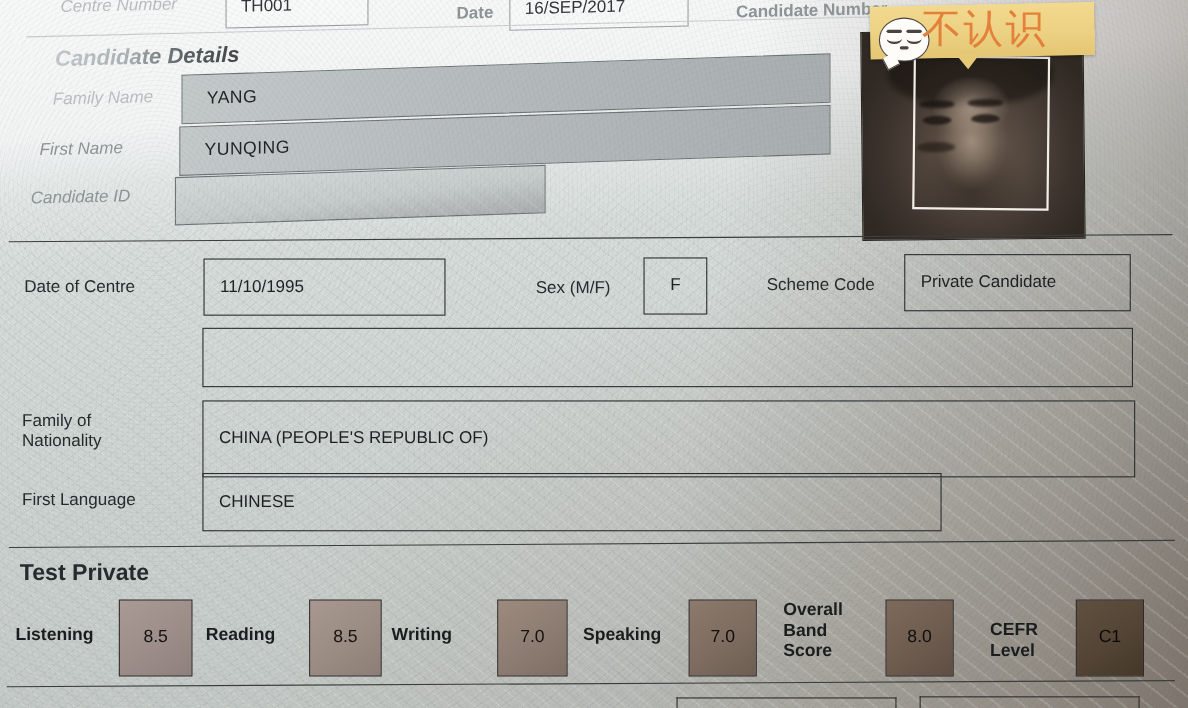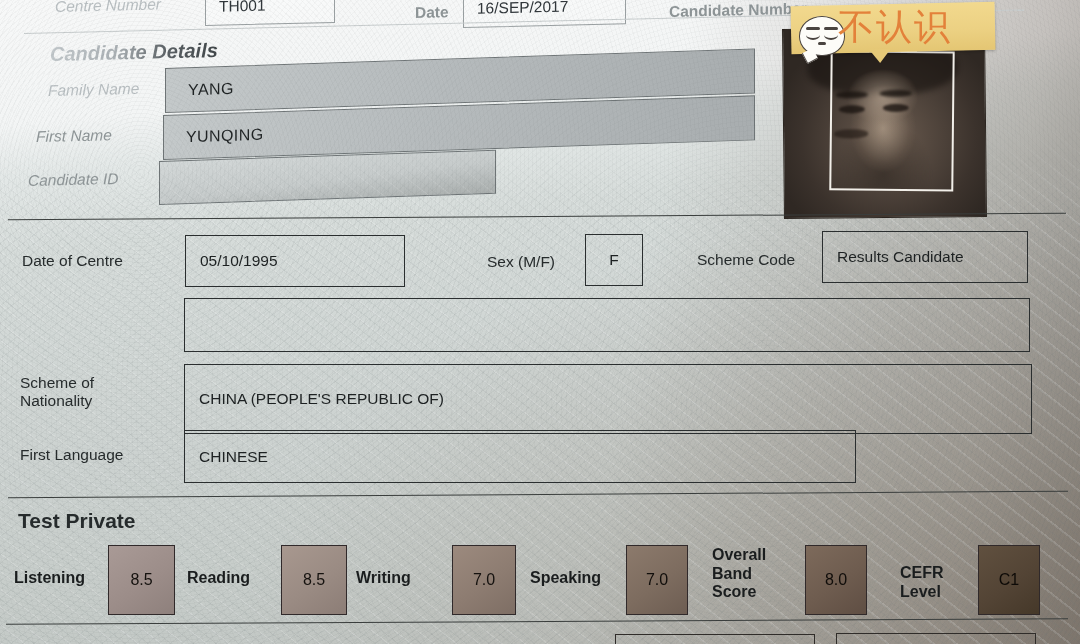--- a/index.html
+++ b/index.html
@@ -189,38 +189,38 @@
     <div class="e r"></div>
     <div class="m"></div>
     <div class="tail"></div>
   </div>
   <div id="stickertext">不认识</div>
 
   <div class="rule" style="left:8px;top:216px;width:1058px;transform:skewY(-.35deg);"></div>
 
   <div class="lbl" style="left:22px;top:252px;">Date of Centre</div>
   <div class="box" style="left:185px;top:235px;width:220px;height:52px;">
-    <span>05/10/1995</span>
+    <span>11/10/1995</span>
   </div>
 
   <div class="lbl" style="left:487px;top:253px;">Sex (M/F)</div>
   <div class="box ctr" style="left:585px;top:234px;width:58px;height:52px;">
     <span>F</span>
   </div>
 
   <div class="lbl" style="left:697px;top:251px;">Scheme Code</div>
   <div class="box" style="left:822px;top:231px;width:206px;height:52px;">
-    <span>Results Candidate</span>
+    <span>Private Candidate</span>
   </div>
 
   <div class="box" style="left:184px;top:298px;width:846px;height:54px;">
     <span></span>
   </div>
 
-  <div class="lbl" style="left:20px;top:374px;">Scheme of
+  <div class="lbl" style="left:20px;top:374px;">Family of
 Nationality</div>
   <div class="box" style="left:184px;top:364px;width:848px;height:70px;">
     <span>CHINA (PEOPLE'S REPUBLIC OF)</span>
   </div>
 
   <div class="lbl" style="left:20px;top:446px;">First Language</div>
   <div class="box" style="left:184px;top:430px;width:672px;height:53px;">
     <span>CHINESE</span>
   </div>
 

